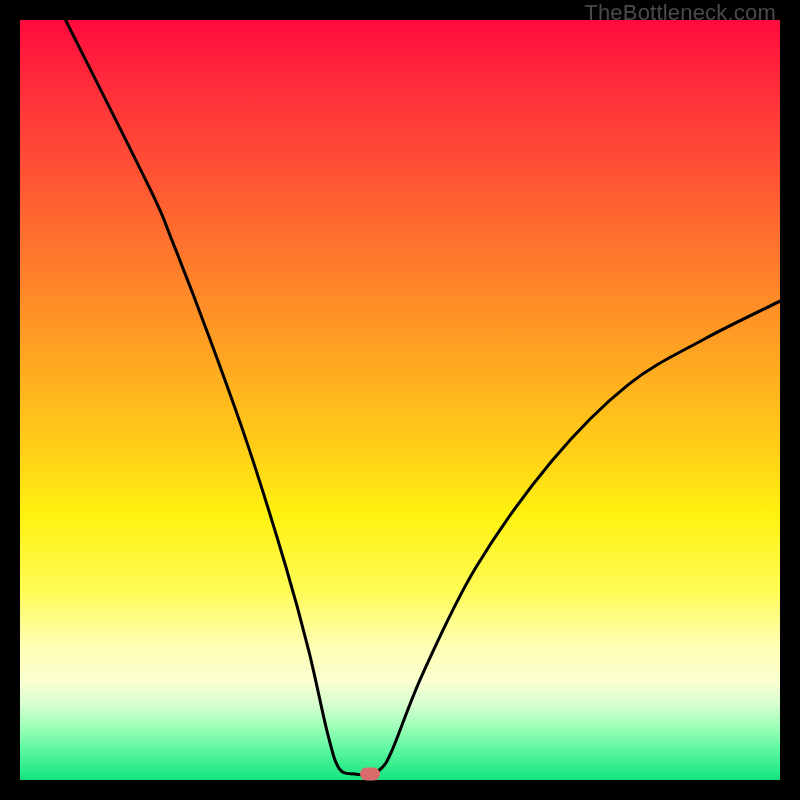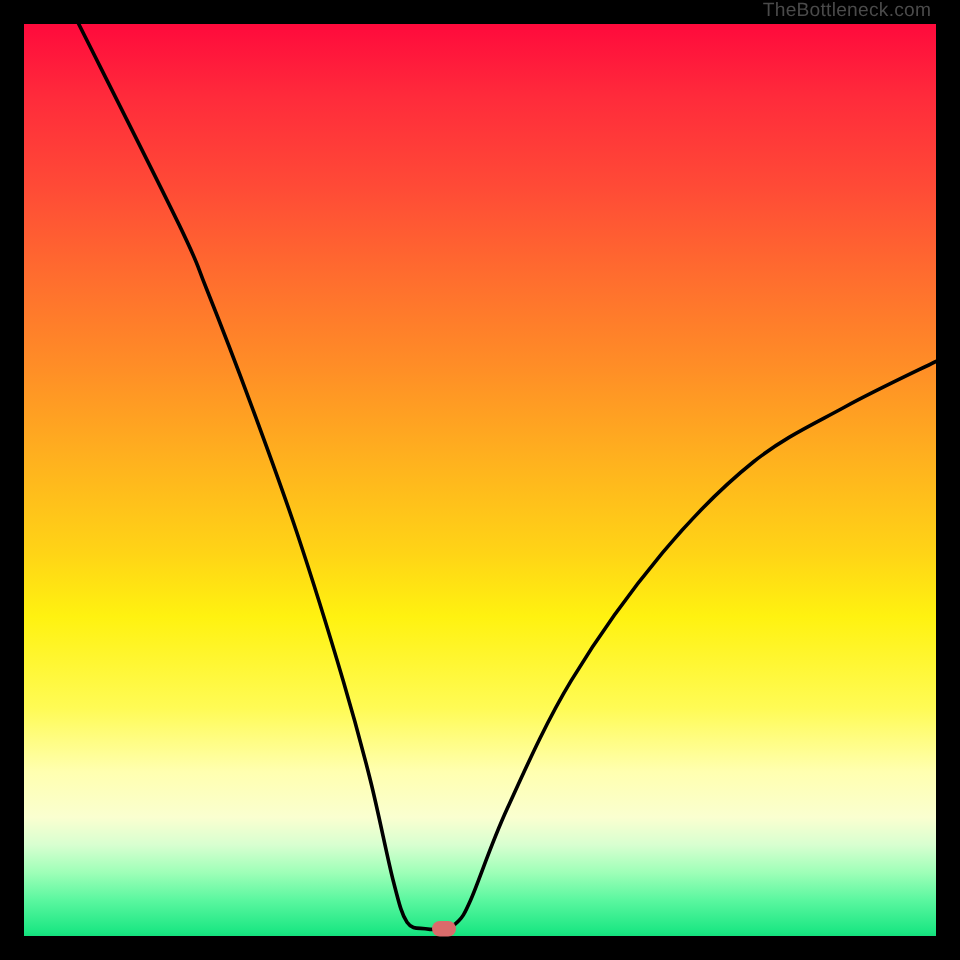--- a/index.html
+++ b/index.html
@@ -32,21 +32,21 @@
       #9fffb8 93%,
       #5cf7a0 96%,
       #1ce783 99.5%,
       #14df7c 100%);
   }
   .watermark {
     position: absolute;
     top: 0px;
     right: 24px;
     font-family: Arial, Helvetica, sans-serif;
-    font-size: 16px;
+    font-size: 22px;
     font-weight: 500;
     color: #4a4a4a;
     letter-spacing: 0.2px;
   }
   svg.curve {
     position: absolute;
     left: 20px;
     top: 20px;
     width: 760px;
     height: 760px;

